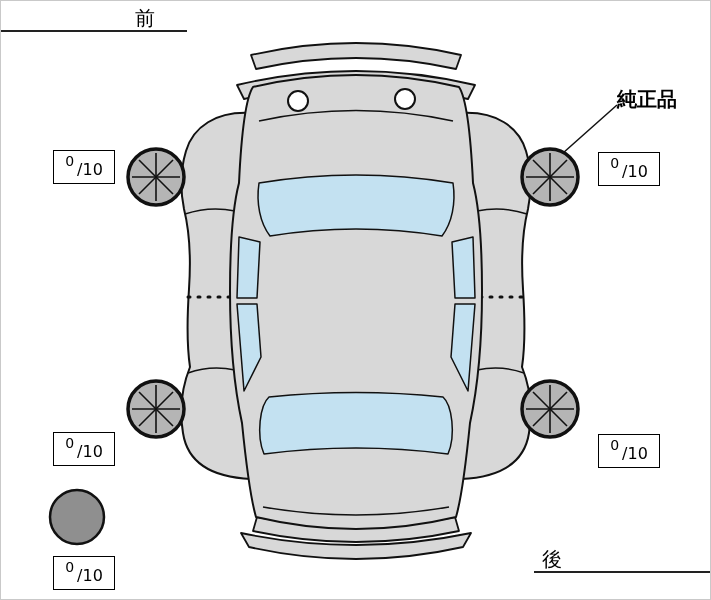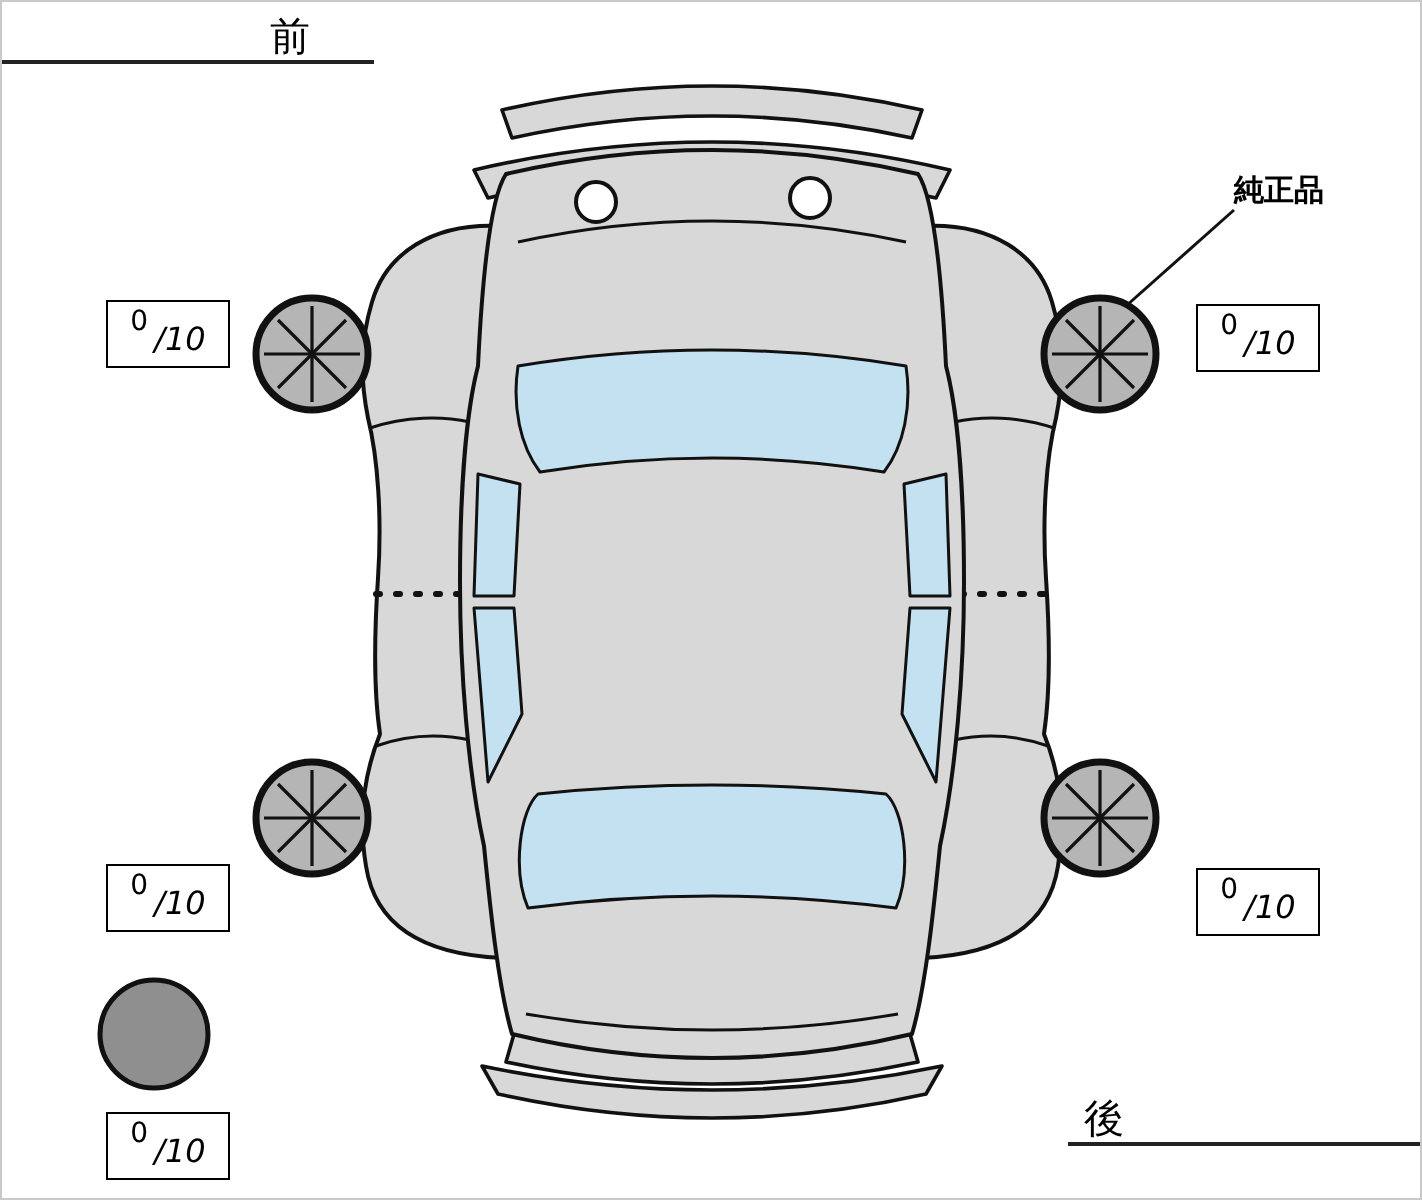--- a/index.html
+++ b/index.html
@@ -16,30 +16,30 @@
   .thin{stroke:var(--c-outline);fill:none;stroke-width:1.5;}
   .dash{stroke:var(--c-outline);stroke-width:3;fill:none;stroke-dasharray:2 8;stroke-linecap:round;}
   .wheel-rim{fill:var(--c-wheel);stroke:var(--c-outline);stroke-width:3.5;}
   .spoke{stroke:var(--c-outline);stroke-width:1.6;}
   .hood-circle{fill:#ffffff;stroke:var(--c-outline);stroke-width:2;}
   .spare-circle{fill:var(--c-spare);stroke:var(--c-outline);stroke-width:2.5;}
   .rule{stroke:#222;stroke-width:2;}
   .pointer{stroke:var(--c-outline);stroke-width:1.5;}
 
   .dir-label{position:absolute;font-size:20px;color:#000;letter-spacing:1px;}
-  .genuine-label{position:absolute;font-size:15px;font-weight:bold;color:#000;}
+  .genuine-label{position:absolute;font-size:20px;font-weight:bold;color:#000;}
 
   .tread-box{
     position:absolute;width:62px;height:34px;background:#fff;
     border:1px solid #000;box-sizing:border-box;
     display:flex;align-items:center;justify-content:center;
     color:#000;
   }
   .tread-box .num{font-size:14px;position:relative;top:-6px;margin-right:3px;}
-  .tread-box .den{font-size:16px;position:relative;top:2px;font-style:italic;}
+  .tread-box .den{font-size:16px;position:relative;top:2px;}
 </style>
 </head>
 <body>
 
 <div class="canvas">
 
   <svg width="711" height="600" viewBox="0 0 711 600">
 
     <path class="fill-body" d="M250,112 C215,110 192,126 185,150 C179,170 179,188 183,208 C188,228 190,258 188,288 C186,318 186,346 189,366 C181,386 178,408 182,432 C186,458 205,476 250,478 Z"></path>
     <path class="fill-body" d="M460,112 C495,110 518,126 525,150 C531,170 531,188 527,208 C522,228 520,258 522,288 C524,318 524,346 521,366 C529,386 532,408 528,432 C524,458 505,476 460,478 Z"></path>

